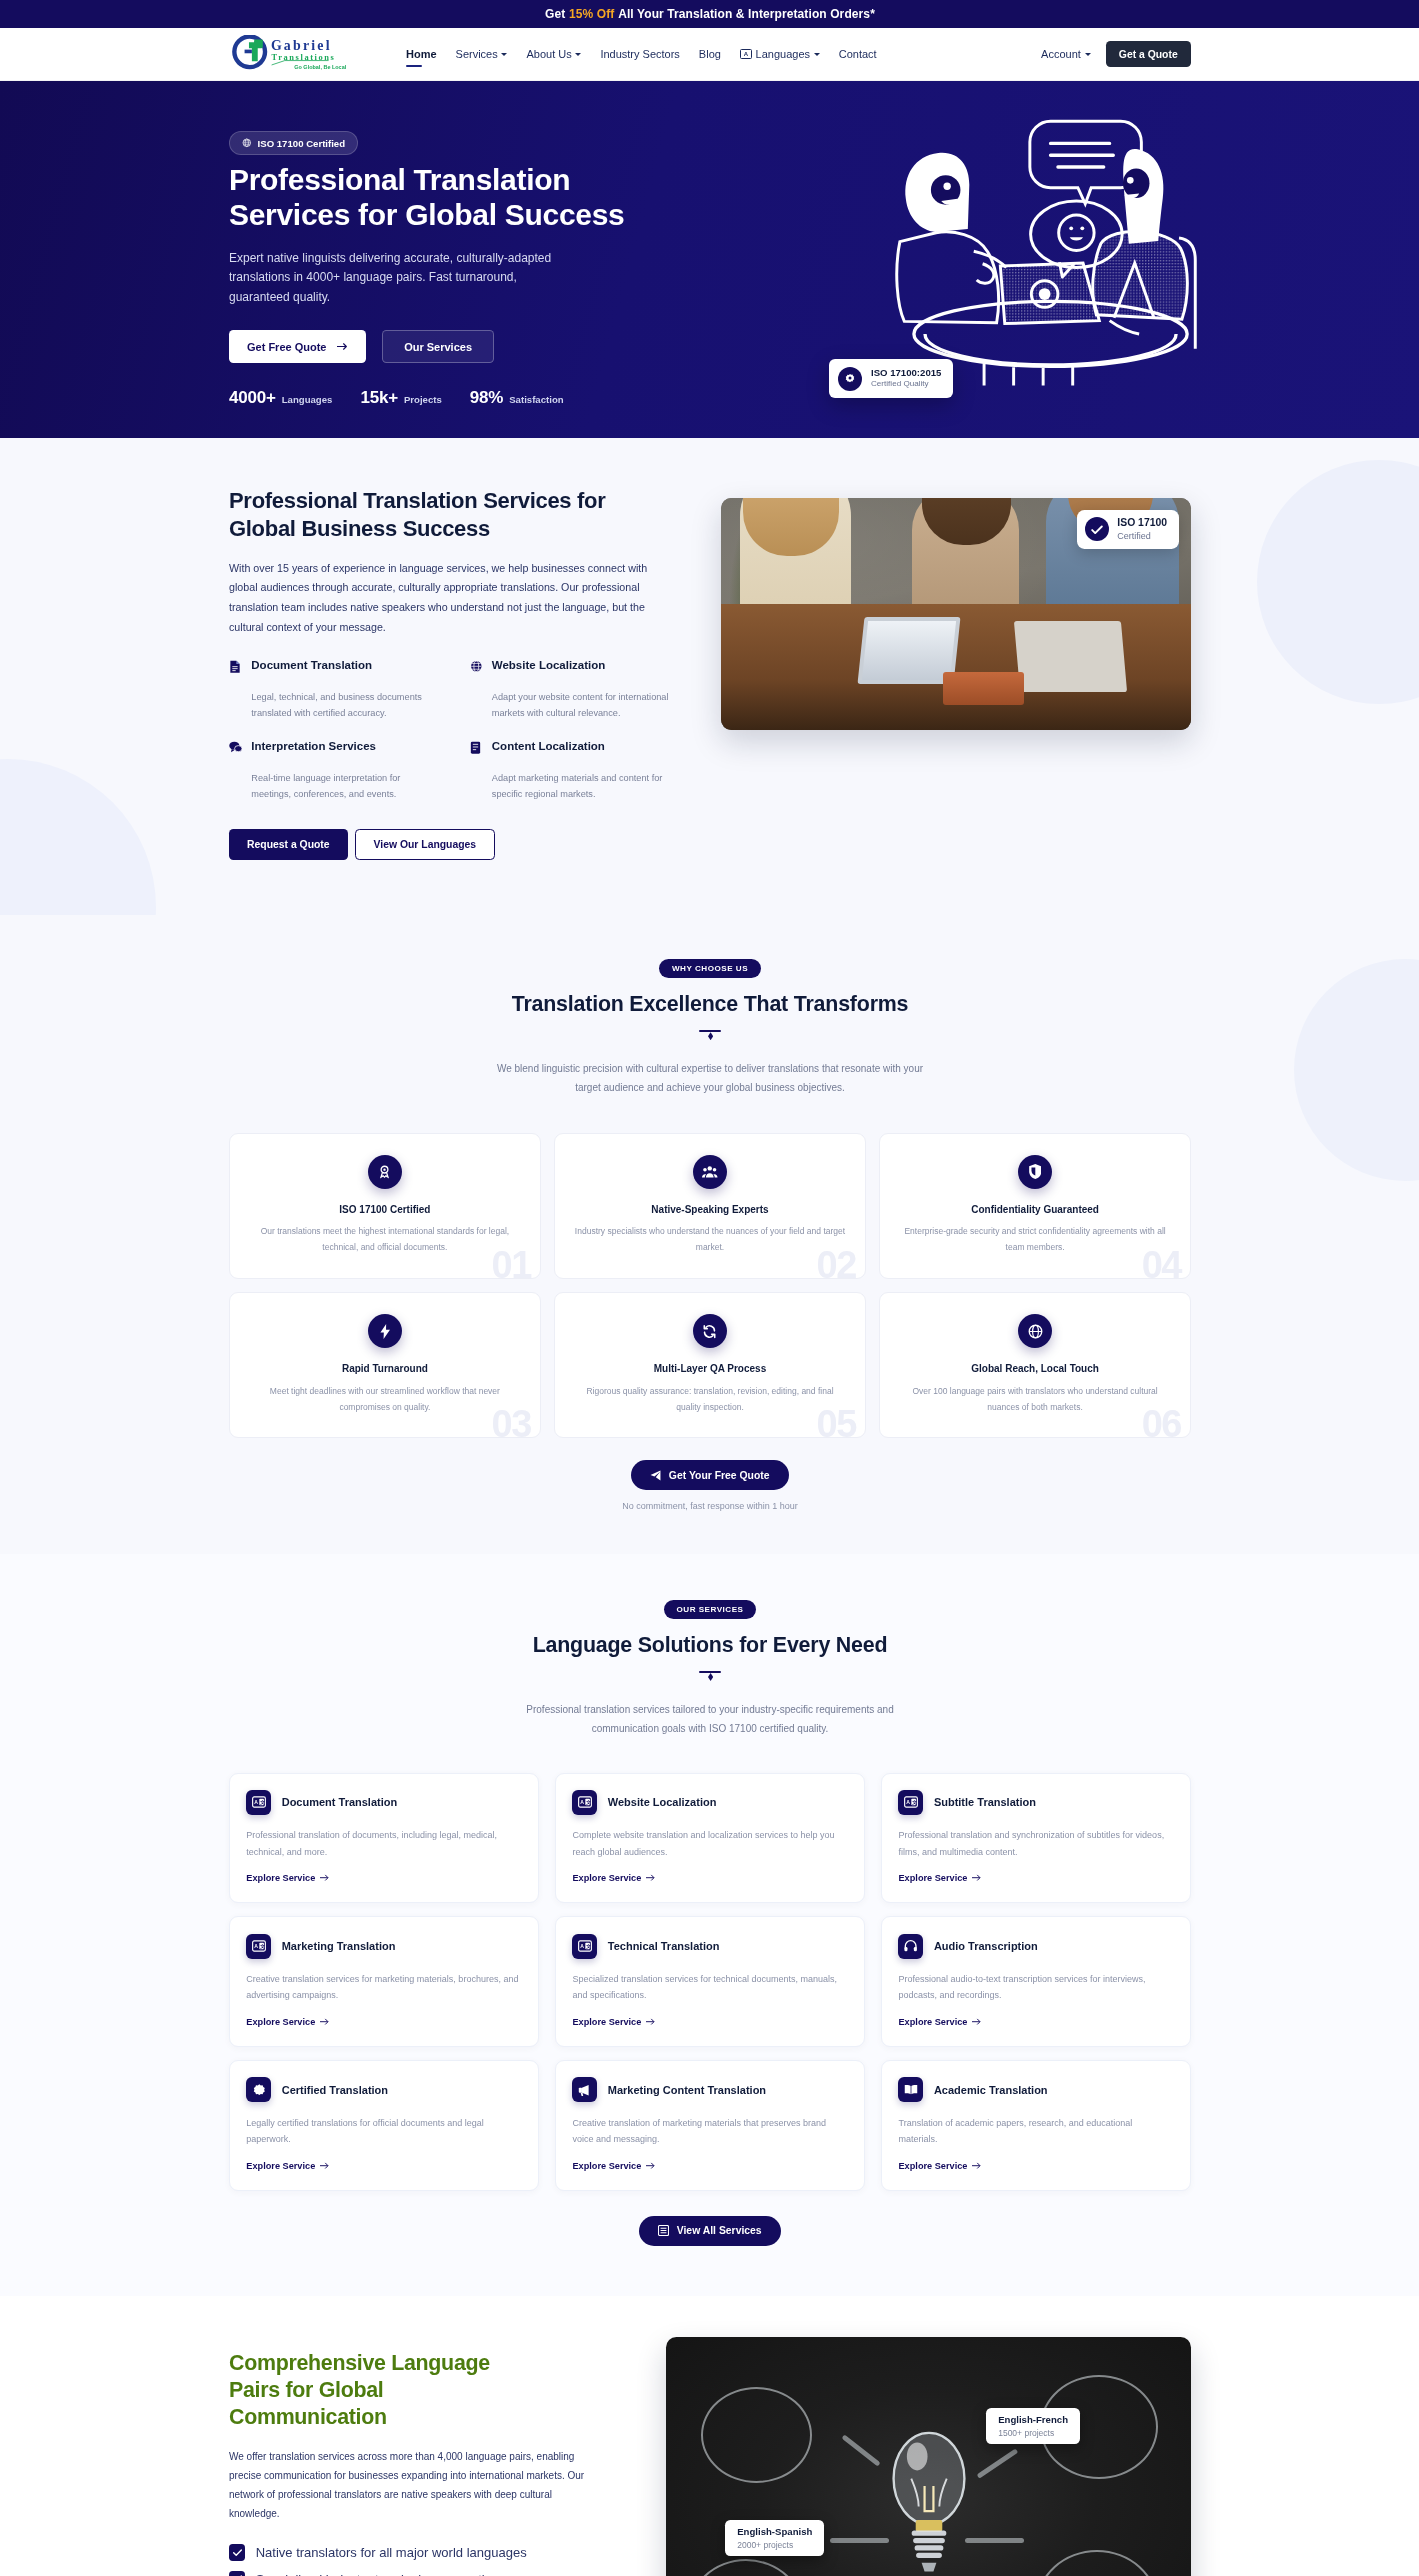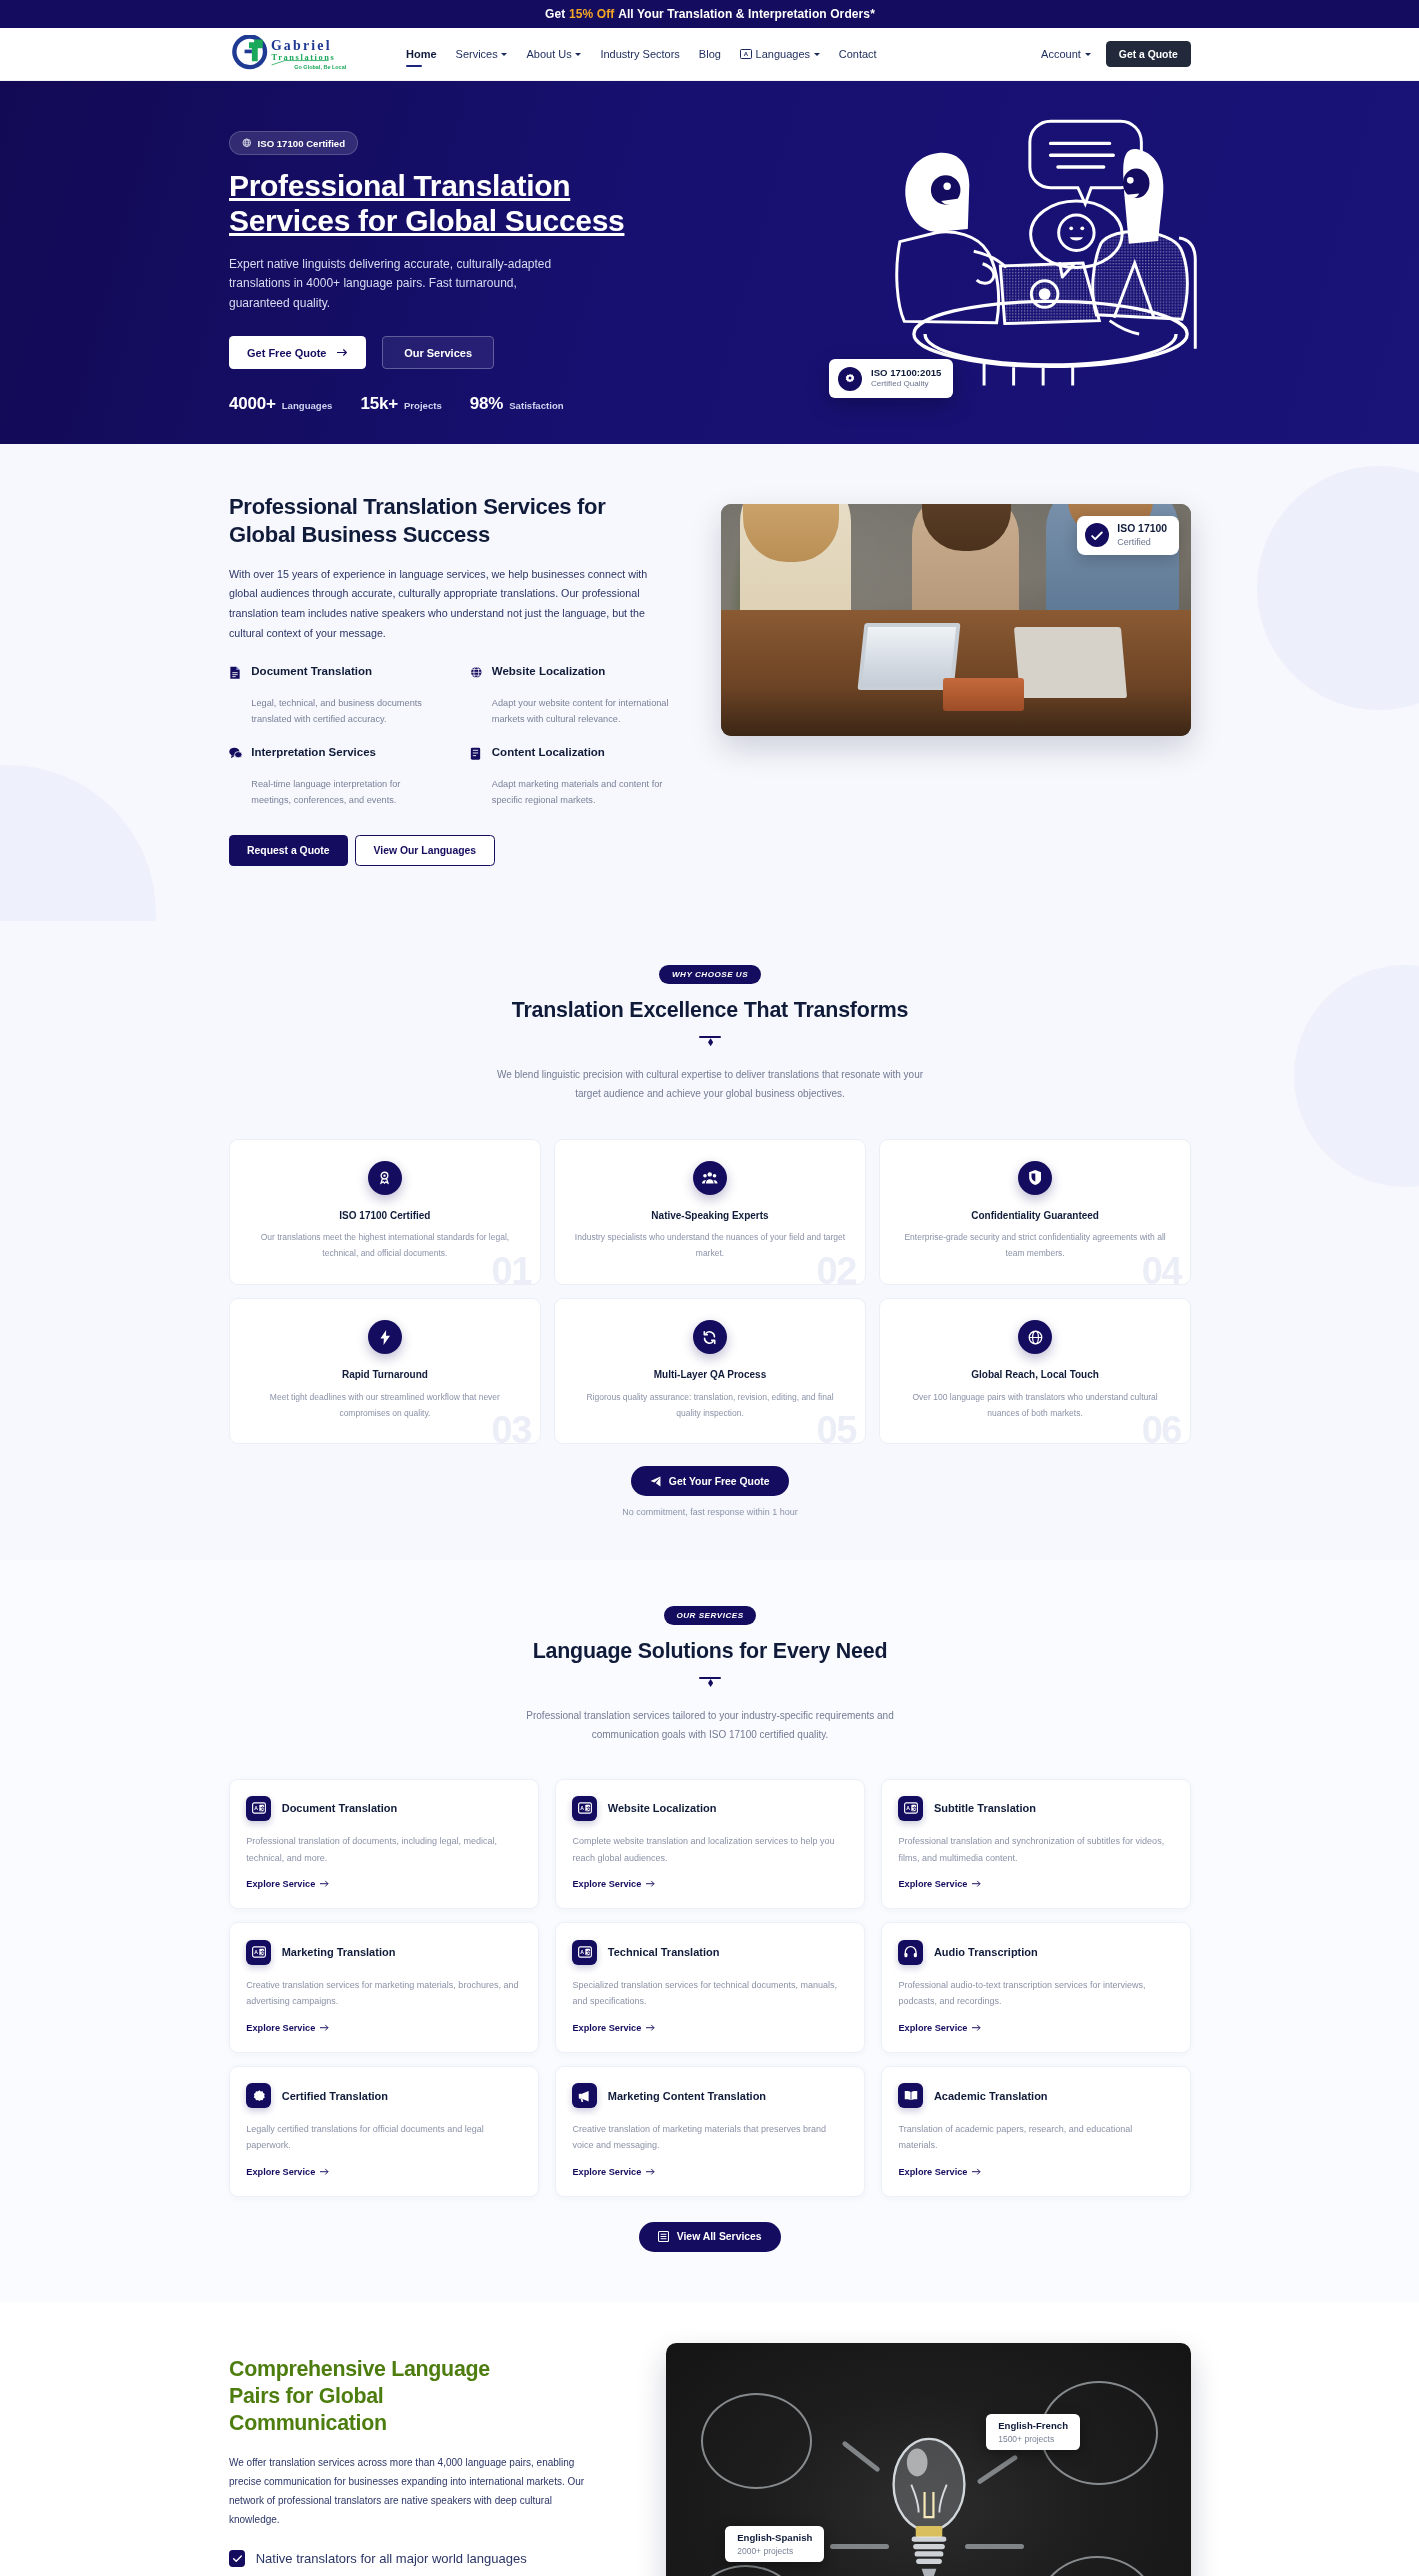--- a/index.html
+++ b/index.html
@@ -61,21 +61,21 @@
     display:flex; align-items:flex-start; min-height:333px;
   }
   .hero-left { width:532px; padding-top:7.4px; position:relative; z-index:2;}
   .pill {
     display:inline-flex; align-items:center; gap:6px;
     background:rgba(255,255,255,.13); border:0.7px solid rgba(255,255,255,.18);
     border-radius:739px; padding:5.2px 12px; font-size:9.6px; font-weight:700; color:#fff;
   }
   .hero h1 {
     font-size:30px; line-height:1.16; font-weight:800; color:#fff;
-    margin-top:14px; letter-spacing:-0.3px; max-width:414px;text-decoration:underline;
+    margin-top:8px; letter-spacing:-0.3px; max-width:414px;
   }
   .hero p.sub {
     margin-top:16.3px; font-size:12px; line-height:1.65; color:#d8dcf2; max-width:348px; font-weight:400;
   }
   .hero-btns { display:flex; gap:16.3px; margin-top:22px; }
   .btn-white {
     background:#fff; color:#140c5e; border:none; border-radius:4.4px;
     padding:9.6px 18px; font-size:11px; font-weight:700; cursor:pointer;
     display:inline-flex; align-items:center; gap:10.4px;
   }
@@ -163,21 +163,21 @@
     box-shadow:0 4.4px 15px rgba(0,0,0,.2);
   }
   .photo-badge .ck { width:24px;height:24px;border-radius:50%;background:#140c5e;display:flex;align-items:center;justify-content:center;}
   .photo-badge .t1 { font-size:10.4px; font-weight:800; color:#101b3a; line-height:1.2;}
   .photo-badge .t2 { font-size:9px; color:#6b7490; line-height:1.35;}
 
   
   .sec-head { text-align:center; }
   .tag {
     display:inline-block; background:#140c5e; color:#fff; font-size:8.1px; font-weight:800;
-    letter-spacing:0.5px; padding:5.2px 12.6px; border-radius:739px;font-style:italic;
+    letter-spacing:0.5px; padding:5.2px 12.6px; border-radius:739px;
   }
   .sec-head h2 { margin-top:14px; font-size:21.4px; font-weight:800; color:#101b3a; letter-spacing:-0.2px;}
   .divider { margin:10.4px auto 0; width:22px; position:relative; height:12px;}
   .divider::before{content:"";position:absolute;left:0;top:2.2px;width:22px;height:1.8px;background:#140c5e;border-radius:1.5px;}
   .divider::after{content:"";position:absolute;left:9px;top:4.4px;width:5.2px;height:8.1px;background:#140c5e;
     clip-path:polygon(50% 0,100% 50%,50% 100%,0 50%);}
   .sec-head p.sub { margin:19px auto 0; max-width:436px; font-size:10px; line-height:1.95; color:#737b94; }
 
   
   .why { background:#f7f8fd; padding:44px 229px 43px; position:relative; overflow:hidden;}

